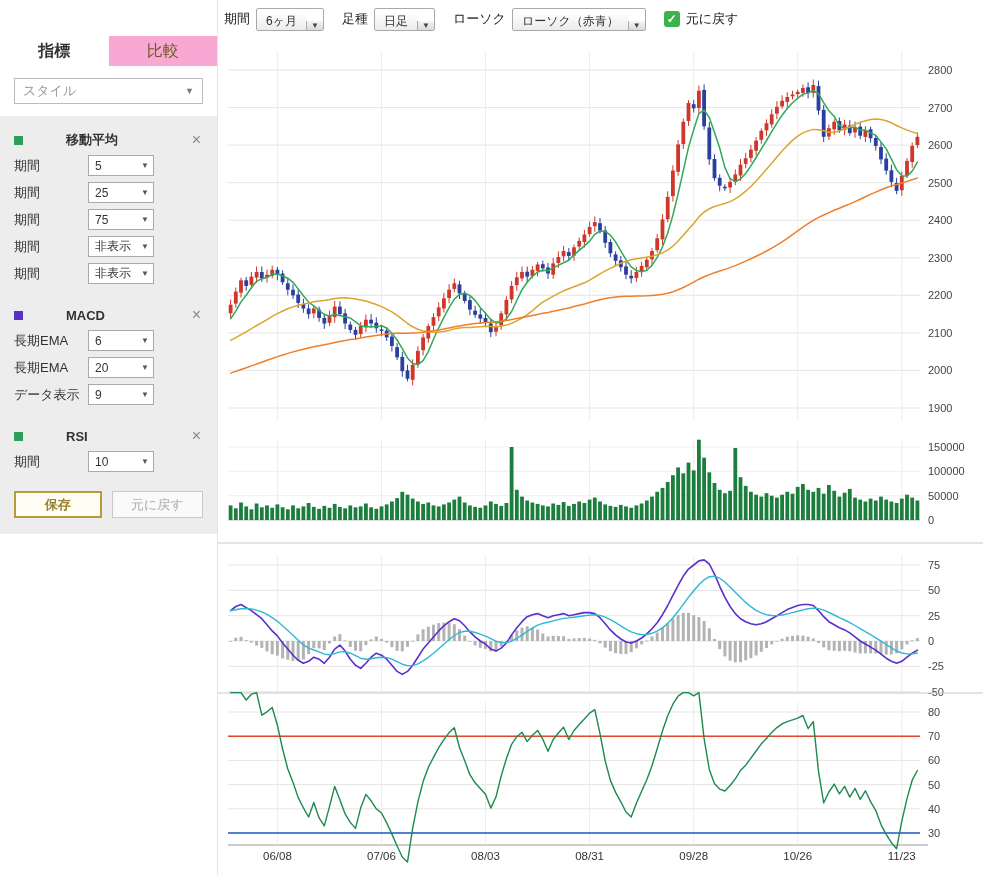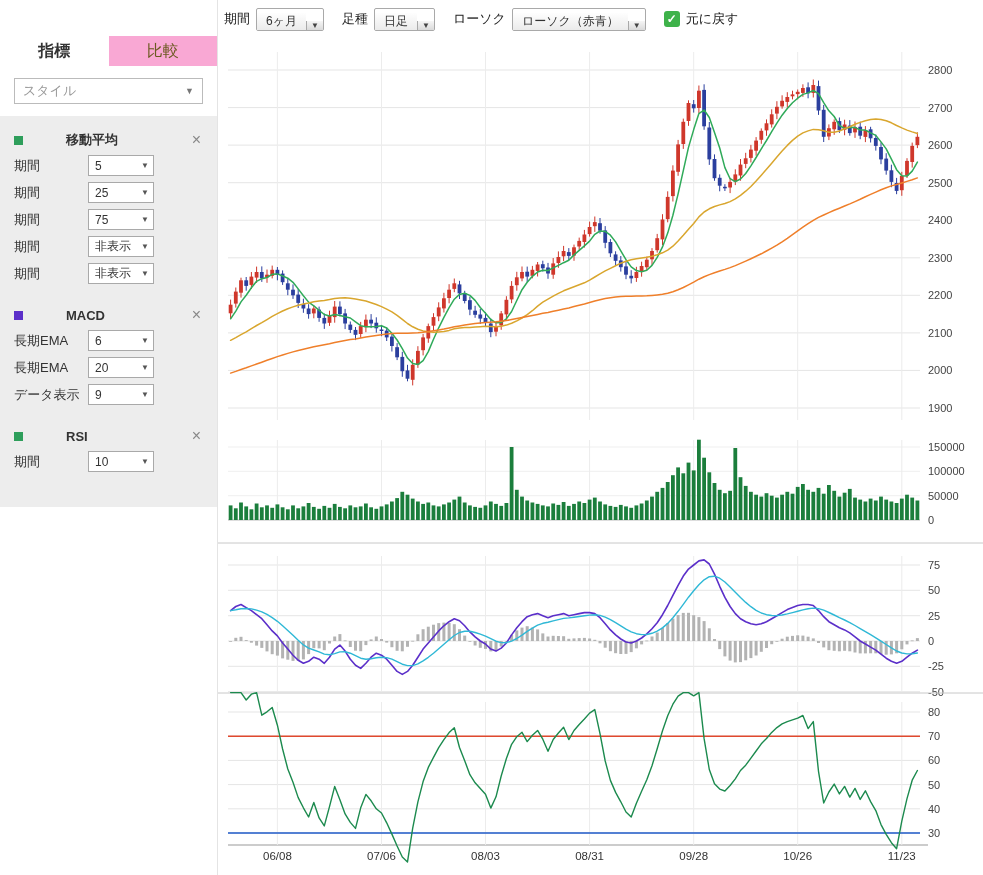--- a/index.html
+++ b/index.html
@@ -145,20 +145,24 @@
         </div>
         <div class="prow">
           <span class="plabel">期間</span>
           <div class="pselect">
               <span>10</span>
               <span class="caret">▼</span>
             </div>
         </div>
       </div>
 
+      <div class="btnrow">
+        <button class="btn-save">保存</button>
+        <button class="btn-reset">元に戻す</button>
+      </div>
     </div>
   </aside>
 
   <main class="main">
     <div class="toolbar">
       <div class="tgroup">
         <span class="tlabel">期間</span>
         <div class="combo">
           <span class="val">6ヶ月</span>
           <span class="cbtn">▼</span>

